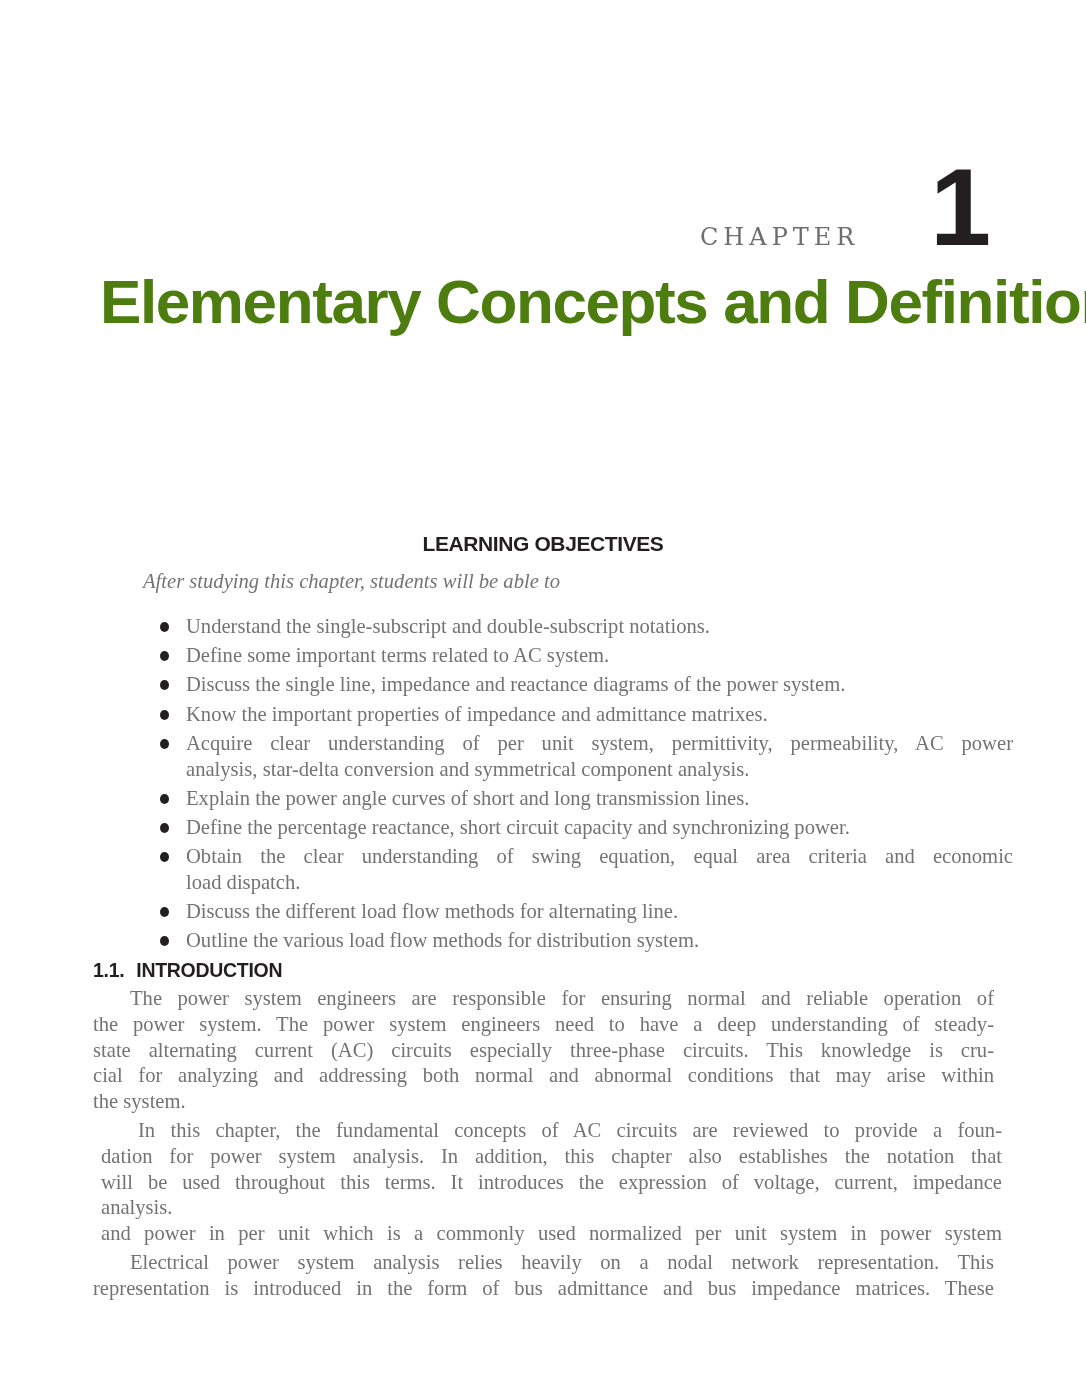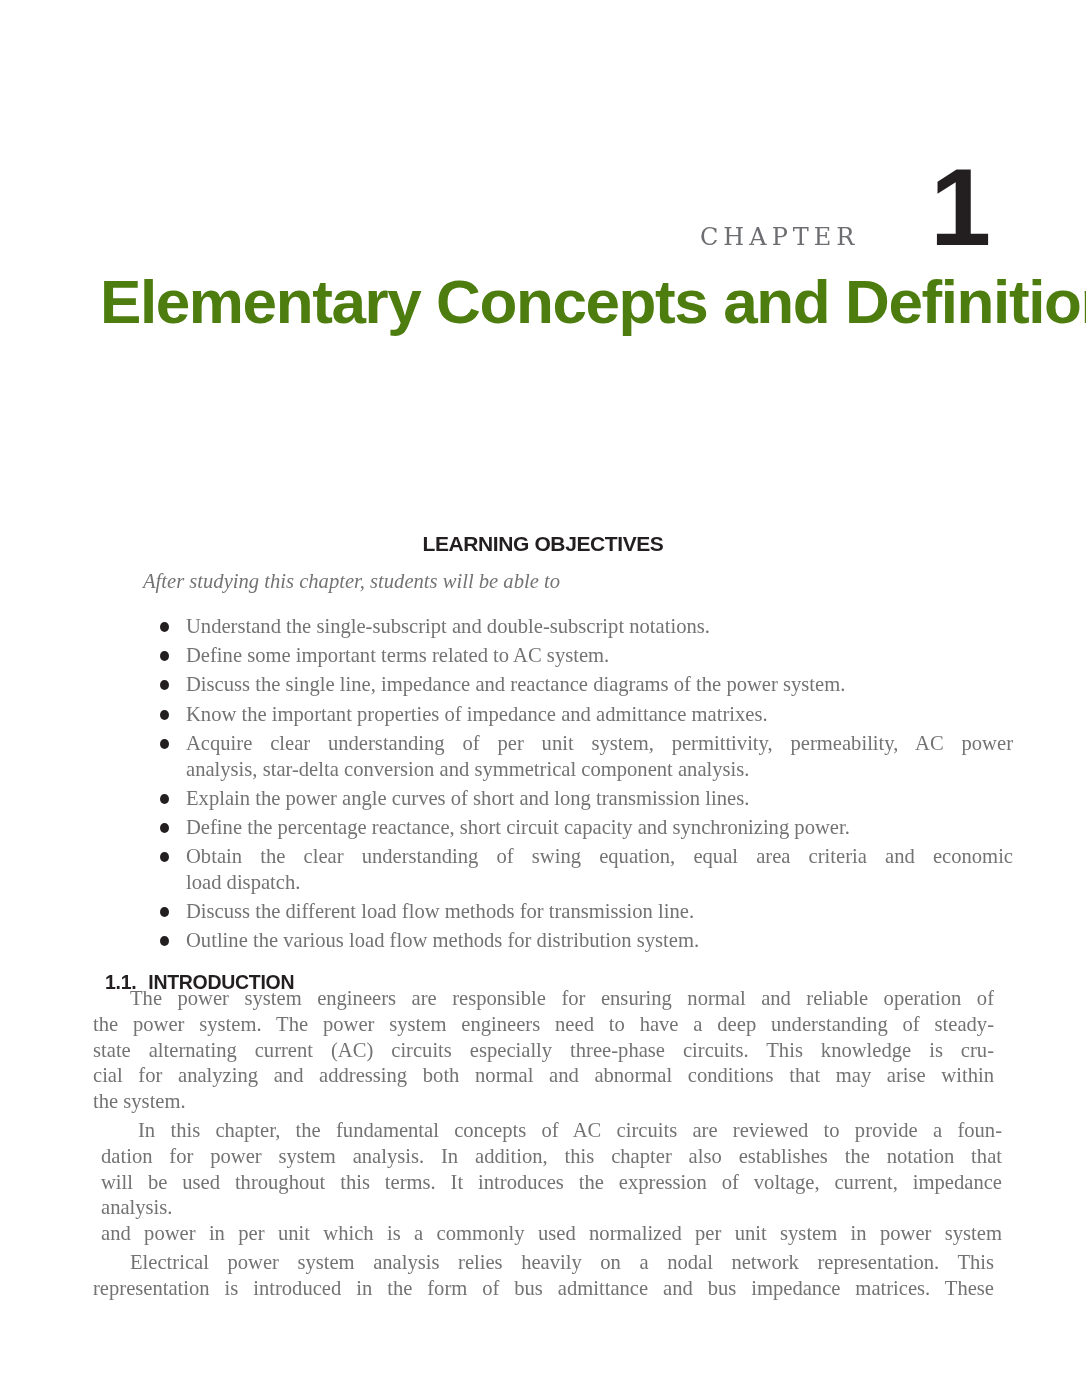--- a/index.html
+++ b/index.html
@@ -183,29 +183,29 @@
       <span class="bullet"></span>
       <span class="line">Define the percentage reactance, short circuit capacity and synchronizing power.</span>
     </li>
     <li class="lo-item">
       <span class="bullet"></span>
       <span class="line justify">Obtain the clear understanding of swing equation, equal area criteria and economic</span>
       <span class="line">load dispatch.</span>
     </li>
     <li class="lo-item">
       <span class="bullet"></span>
-      <span class="line">Discuss the different load flow methods for transmission line.</span>
+      <span class="line">Discuss the different load flow methods for alternating line.</span>
     </li>
     <li class="lo-item">
       <span class="bullet"></span>
       <span class="line">Outline the various load flow methods for distribution system.</span>
     </li>
   </ul>
 
-  <h2 class="section-heading" style="margin:12px;">
+  <h2 class="section-heading" style="margin:0;">
     <span class="num">1.1.</span><span>INTRODUCTION</span>
   </h2>
 
   <div class="body-block para-1 serif">
     <span class="line justify indent">The power system engineers are responsible for ensuring normal and reliable operation of</span>
     <span class="line justify">the power system. The power system engineers need to have a deep understanding of steady-</span>
     <span class="line justify">state alternating current (AC) circuits especially three-phase circuits. This knowledge is cru-</span>
     <span class="line justify">cial for analyzing and addressing both normal and abnormal conditions that may arise within</span>
     <span class="line">the system.</span>
   </div>

